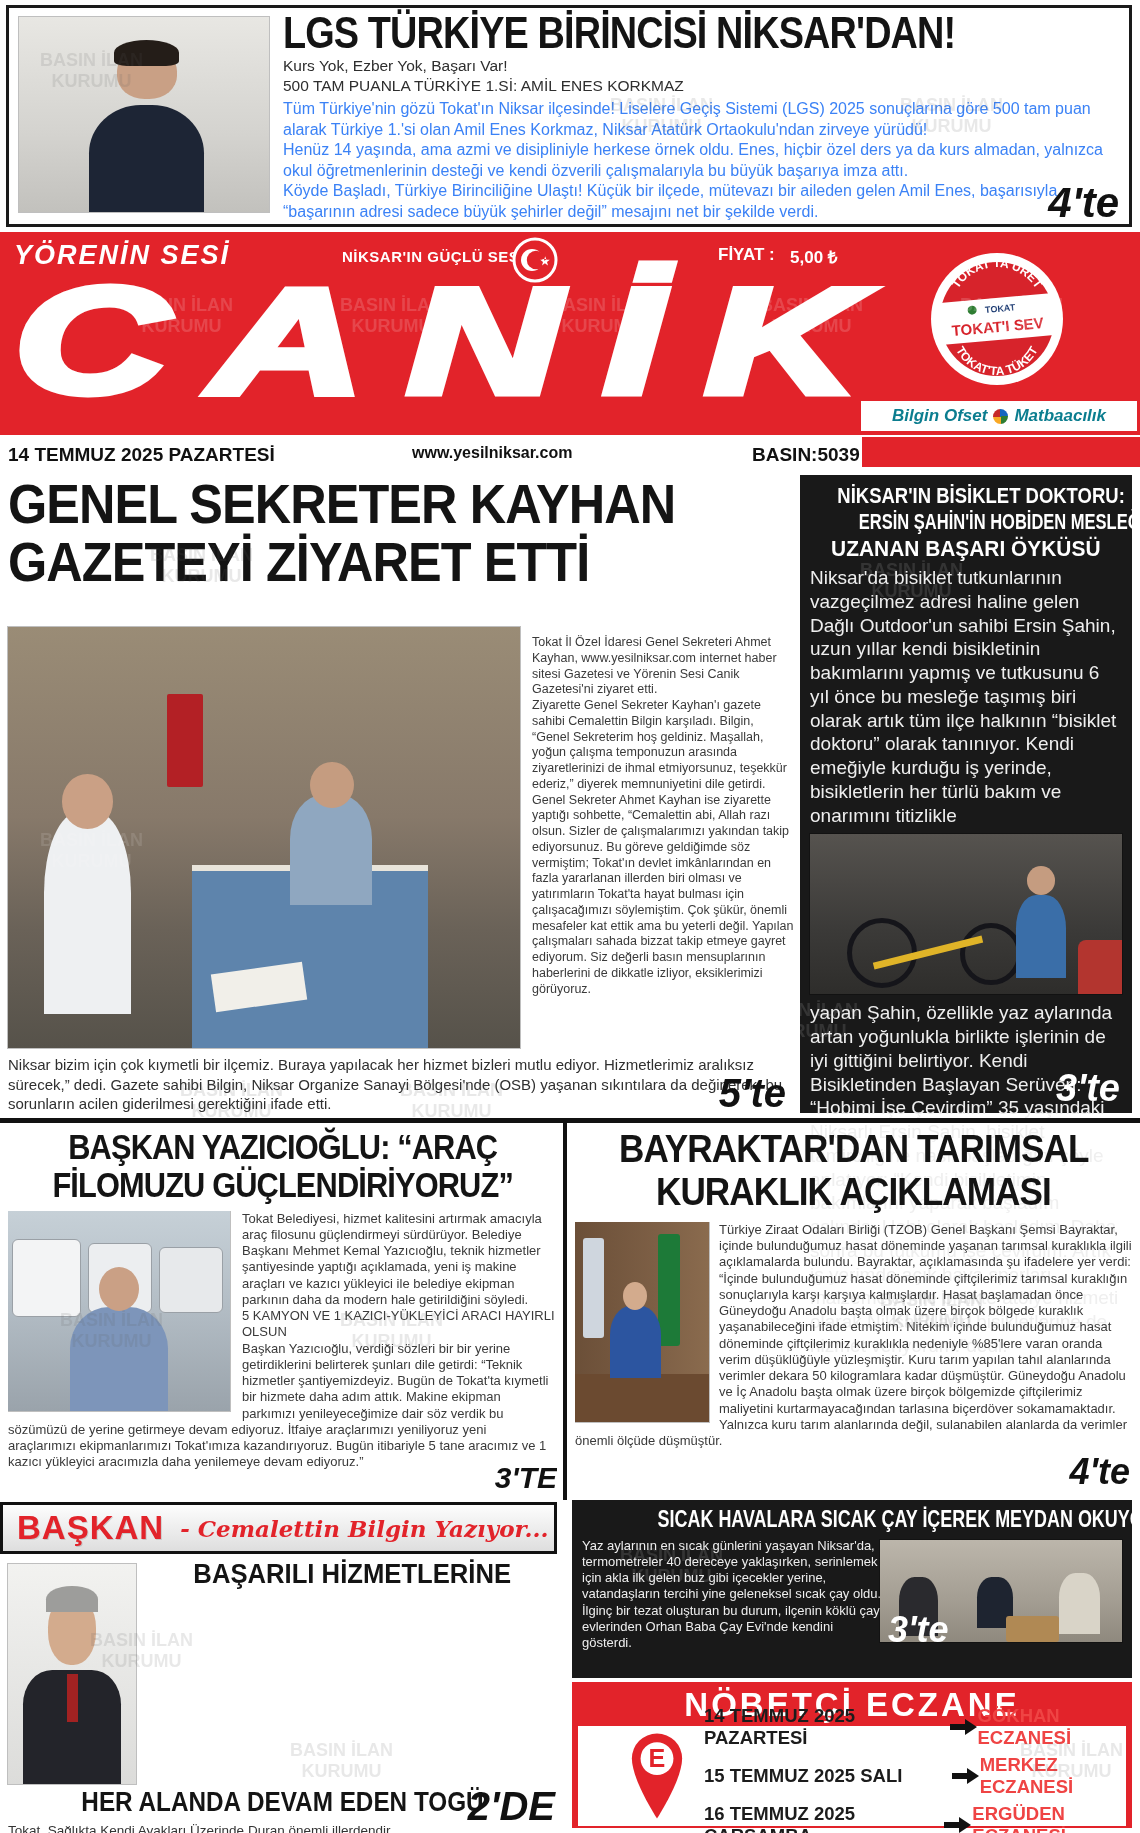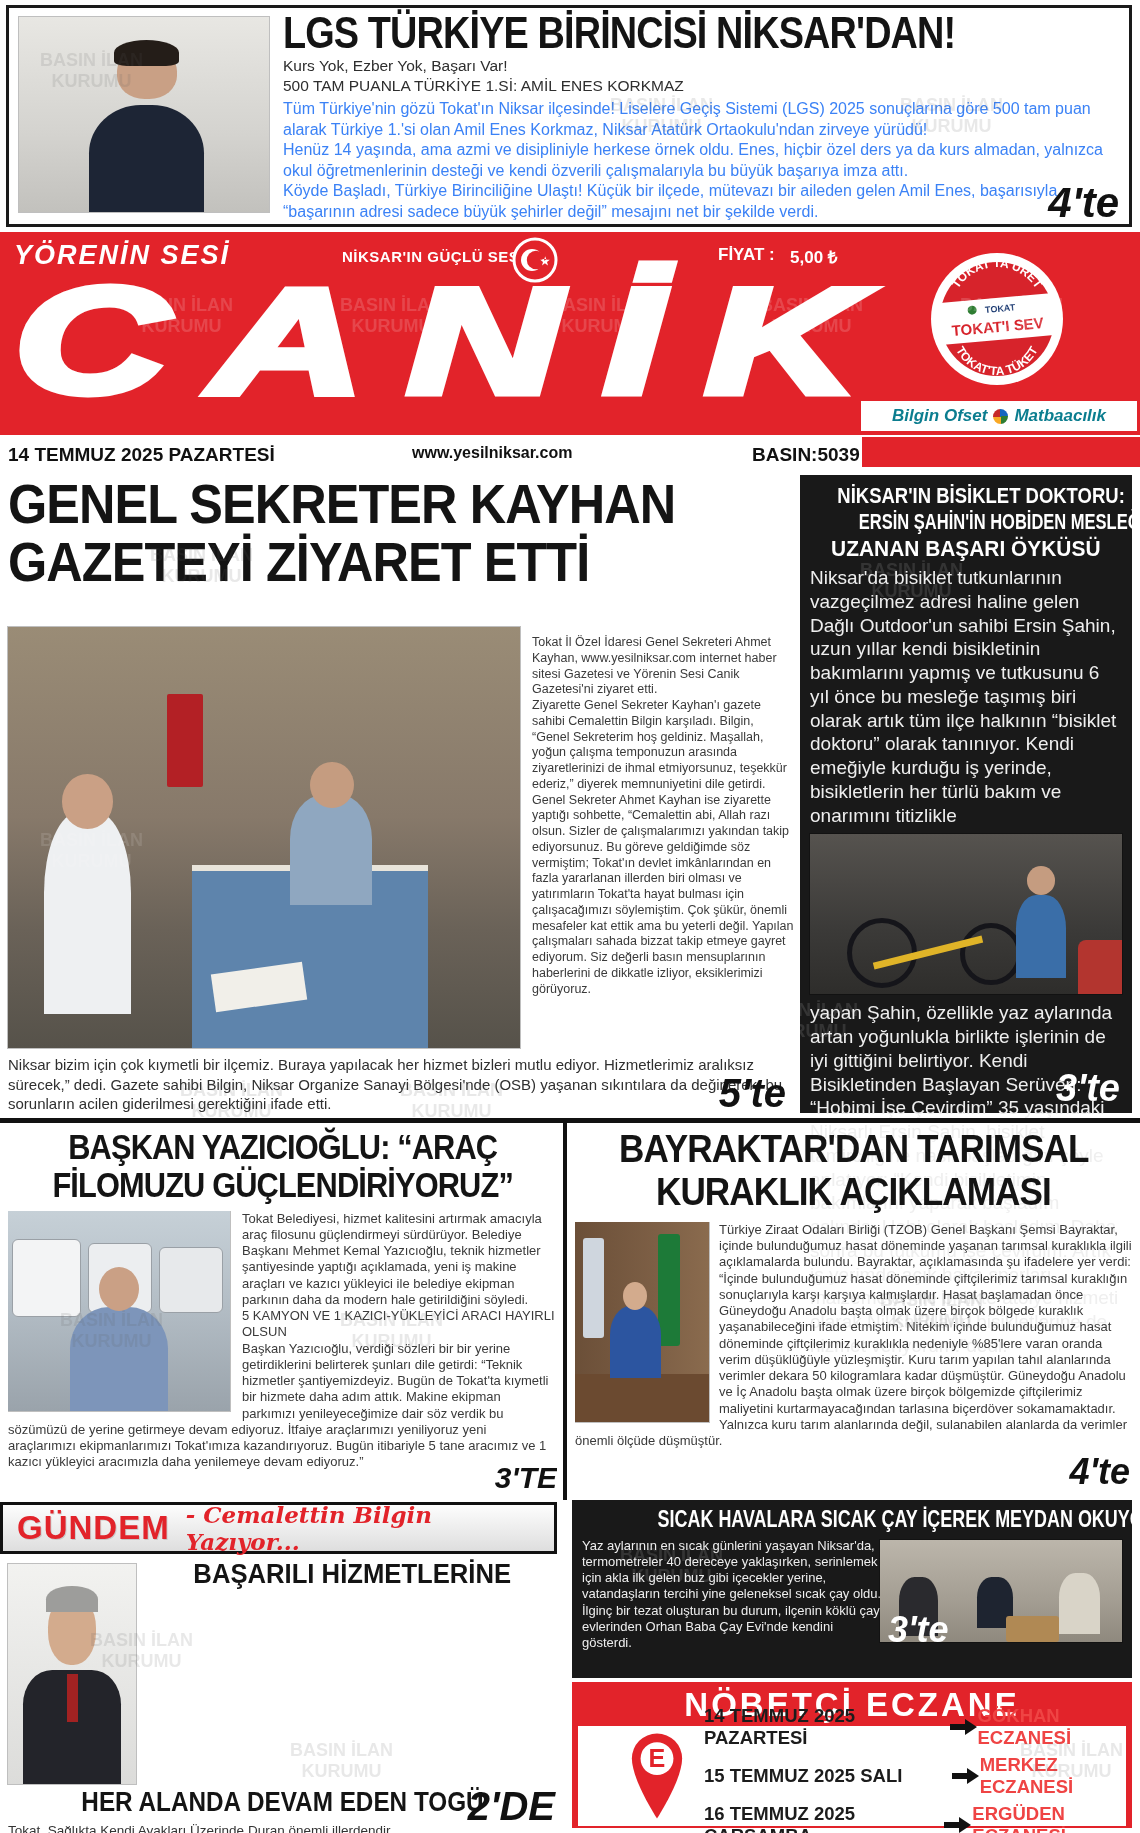--- a/index.html
+++ b/index.html
@@ -257,21 +257,21 @@
         <div class="ph-shape" style="left:41%;bottom:50%;width:18%;height:22%;background:#caa085;border-radius:50%;"></div>
       </div>
       <div class="mayor-body">Tokat Belediyesi, hizmet kalitesini artırmak amacıyla araç filosunu güçlendirmeyi sürdürüyor. Belediye Başkanı Mehmet Kemal Yazıcıoğlu, teknik hizmetler şantiyesinde yaptığı açıklamada, yeni iş makine araçları ve kazıcı yükleyici ile belediye ekipman parkının daha da modern hale getirildiğini söyledi.
 5 KAMYON VE 1 KAZICI-YÜKLEYİCİ ARACI HAYIRLI OLSUN
 Başkan Yazıcıoğlu, verdiği sözleri bir bir yerine getirdiklerini belirterek şunları dile getirdi: “Teknik hizmetler şantiyemizdeyiz. Bugün de Tokat'ta kıymetli bir hizmete daha adım attık. Makine ekipman parkımızı yenileyeceğimize dair söz verdik bu sözümüzü de yerine getirmeye devam ediyoruz. İtfaiye araçlarımızı yeniliyoruz yeni araçlarımızı ekipmanlarımızı Tokat'ımıza kazandırıyoruz. Bugün itibariyle 5 tane aracımız ve 1 kazıcı yükleyici aracımızla daha yenilemeye devam ediyoruz.”</div>
       <div class="mayor-ref pageref">3'TE</div>
     </div>
   </div>
 
   <div class="abs gundem">
-    <span class="gundem-title">GÜNDEM</span>
+    <span class="gundem-title">BAŞKAN</span>
     <span class="gundem-sub">- Cemalettin Bilgin Yazıyor...</span>
   </div>
 
   <div class="abs togu">
     <div class="photo p-col togu-photo" style="position:relative;float:left;">
       <div class="ph-shape" style="left:12%;bottom:0;width:76%;height:52%;background:#23242a;border-radius:30% 30% 0 0;"></div>
       <div class="ph-shape" style="left:46%;bottom:28%;width:9%;height:22%;background:#a22222;"></div>
       <div class="ph-shape" style="left:31%;top:14%;width:38%;height:32%;background:#d3ab8d;border-radius:46%;"></div>
       <div class="ph-shape" style="left:30%;top:10%;width:40%;height:12%;background:#9d9d9b;border-radius:50% 50% 0 0;"></div>
     </div>

